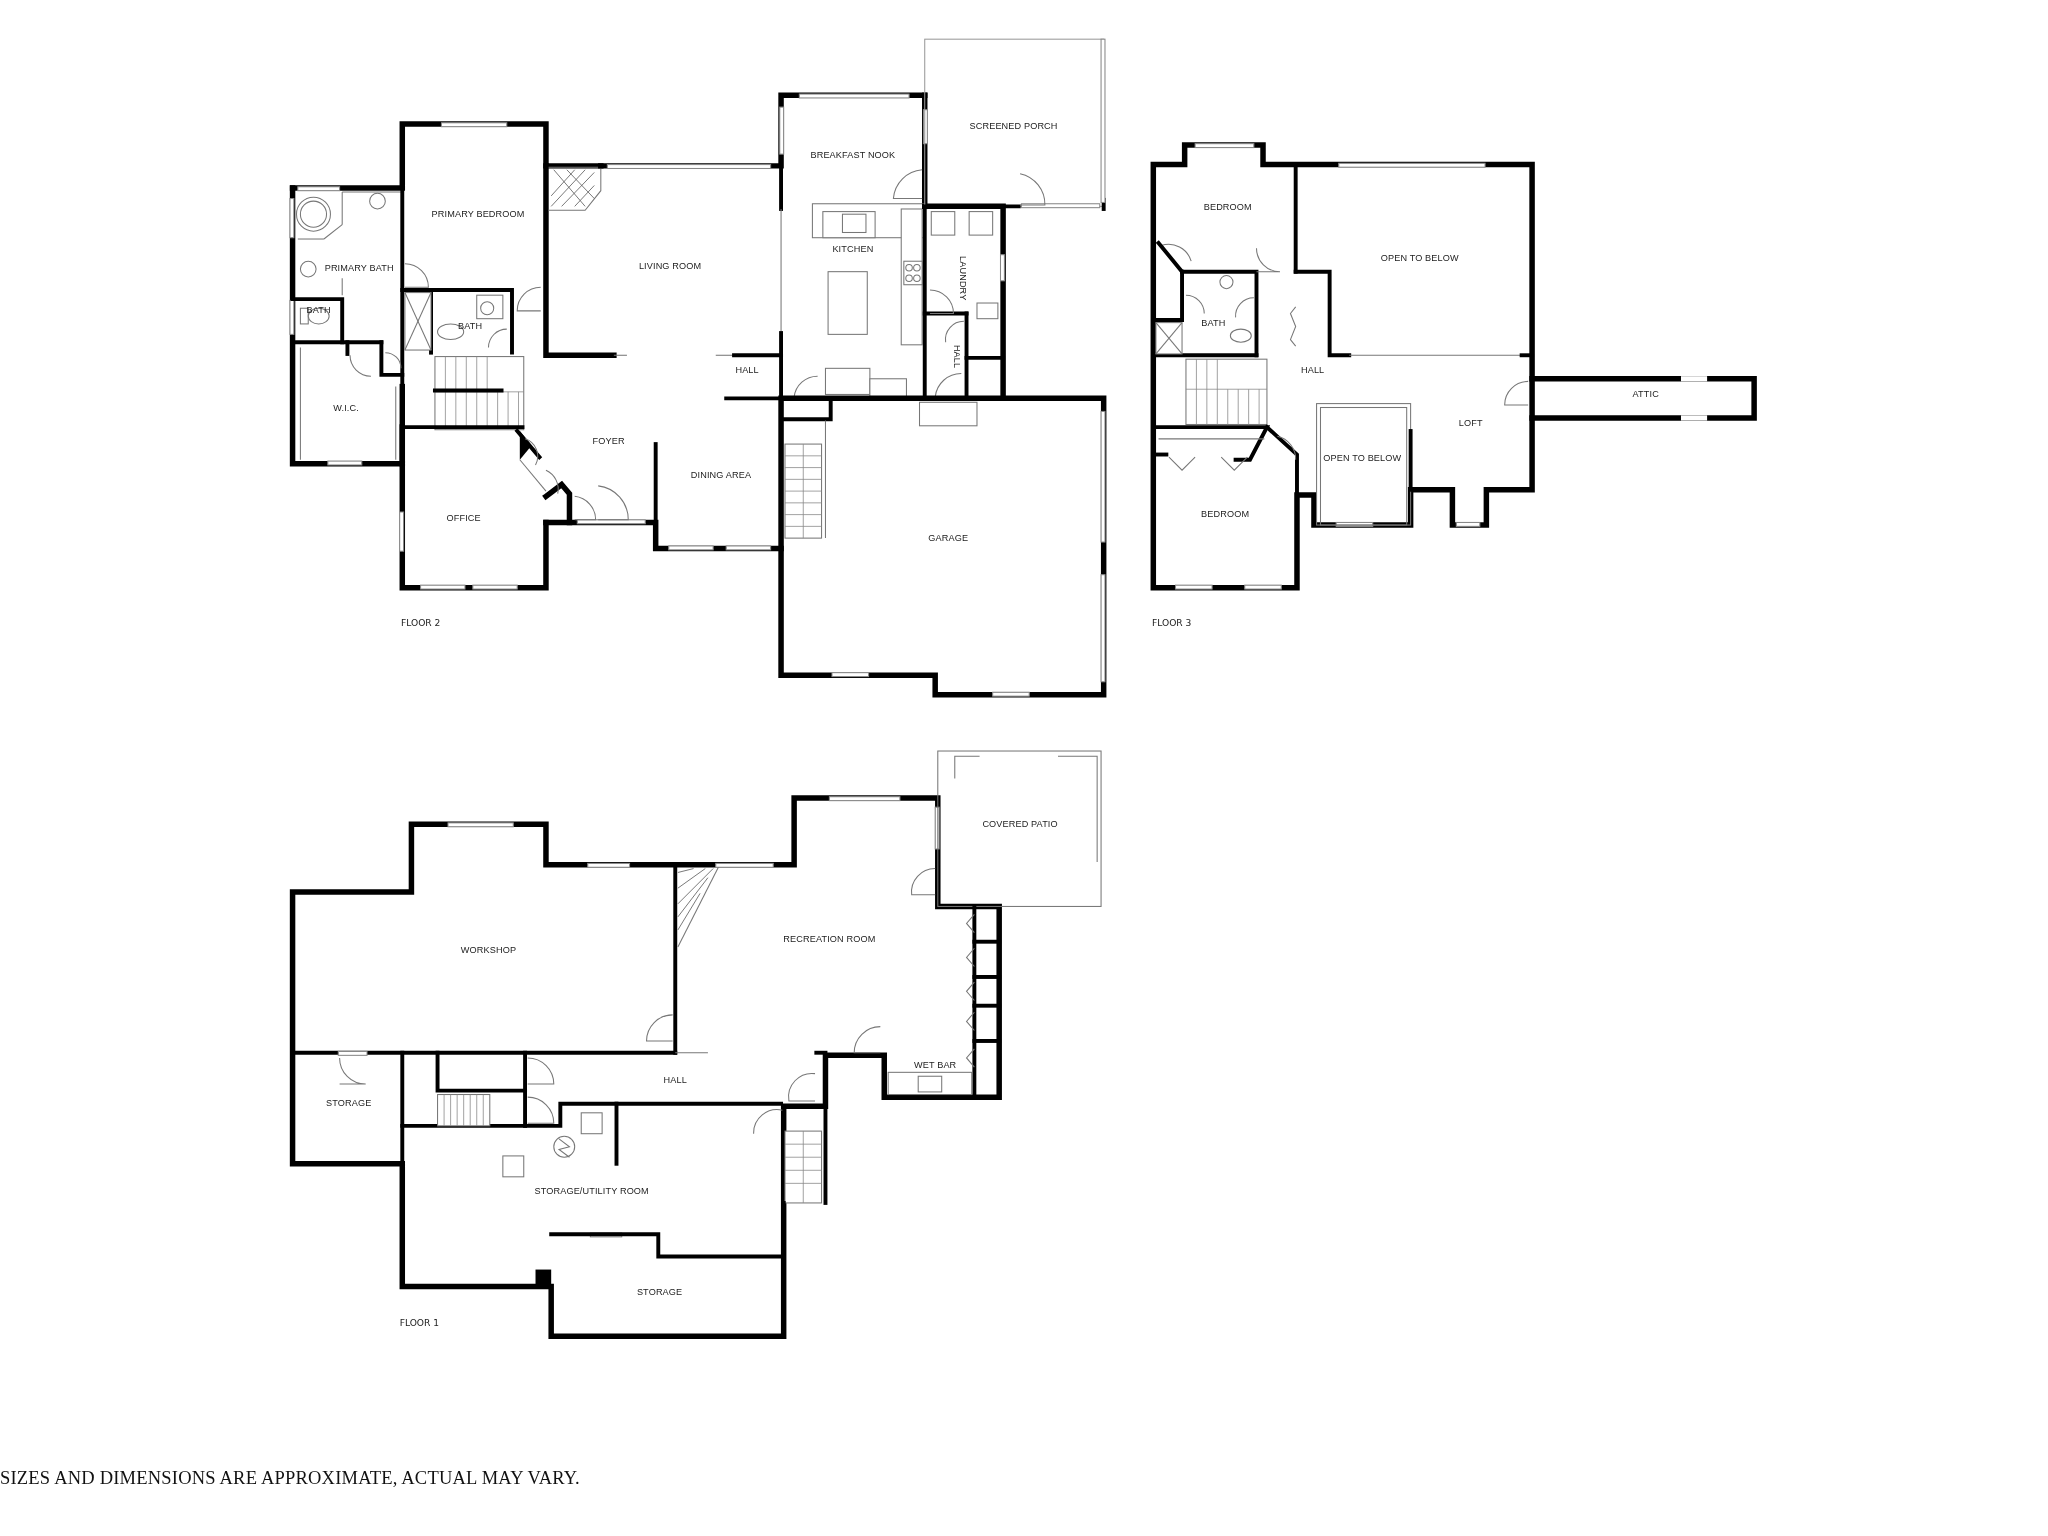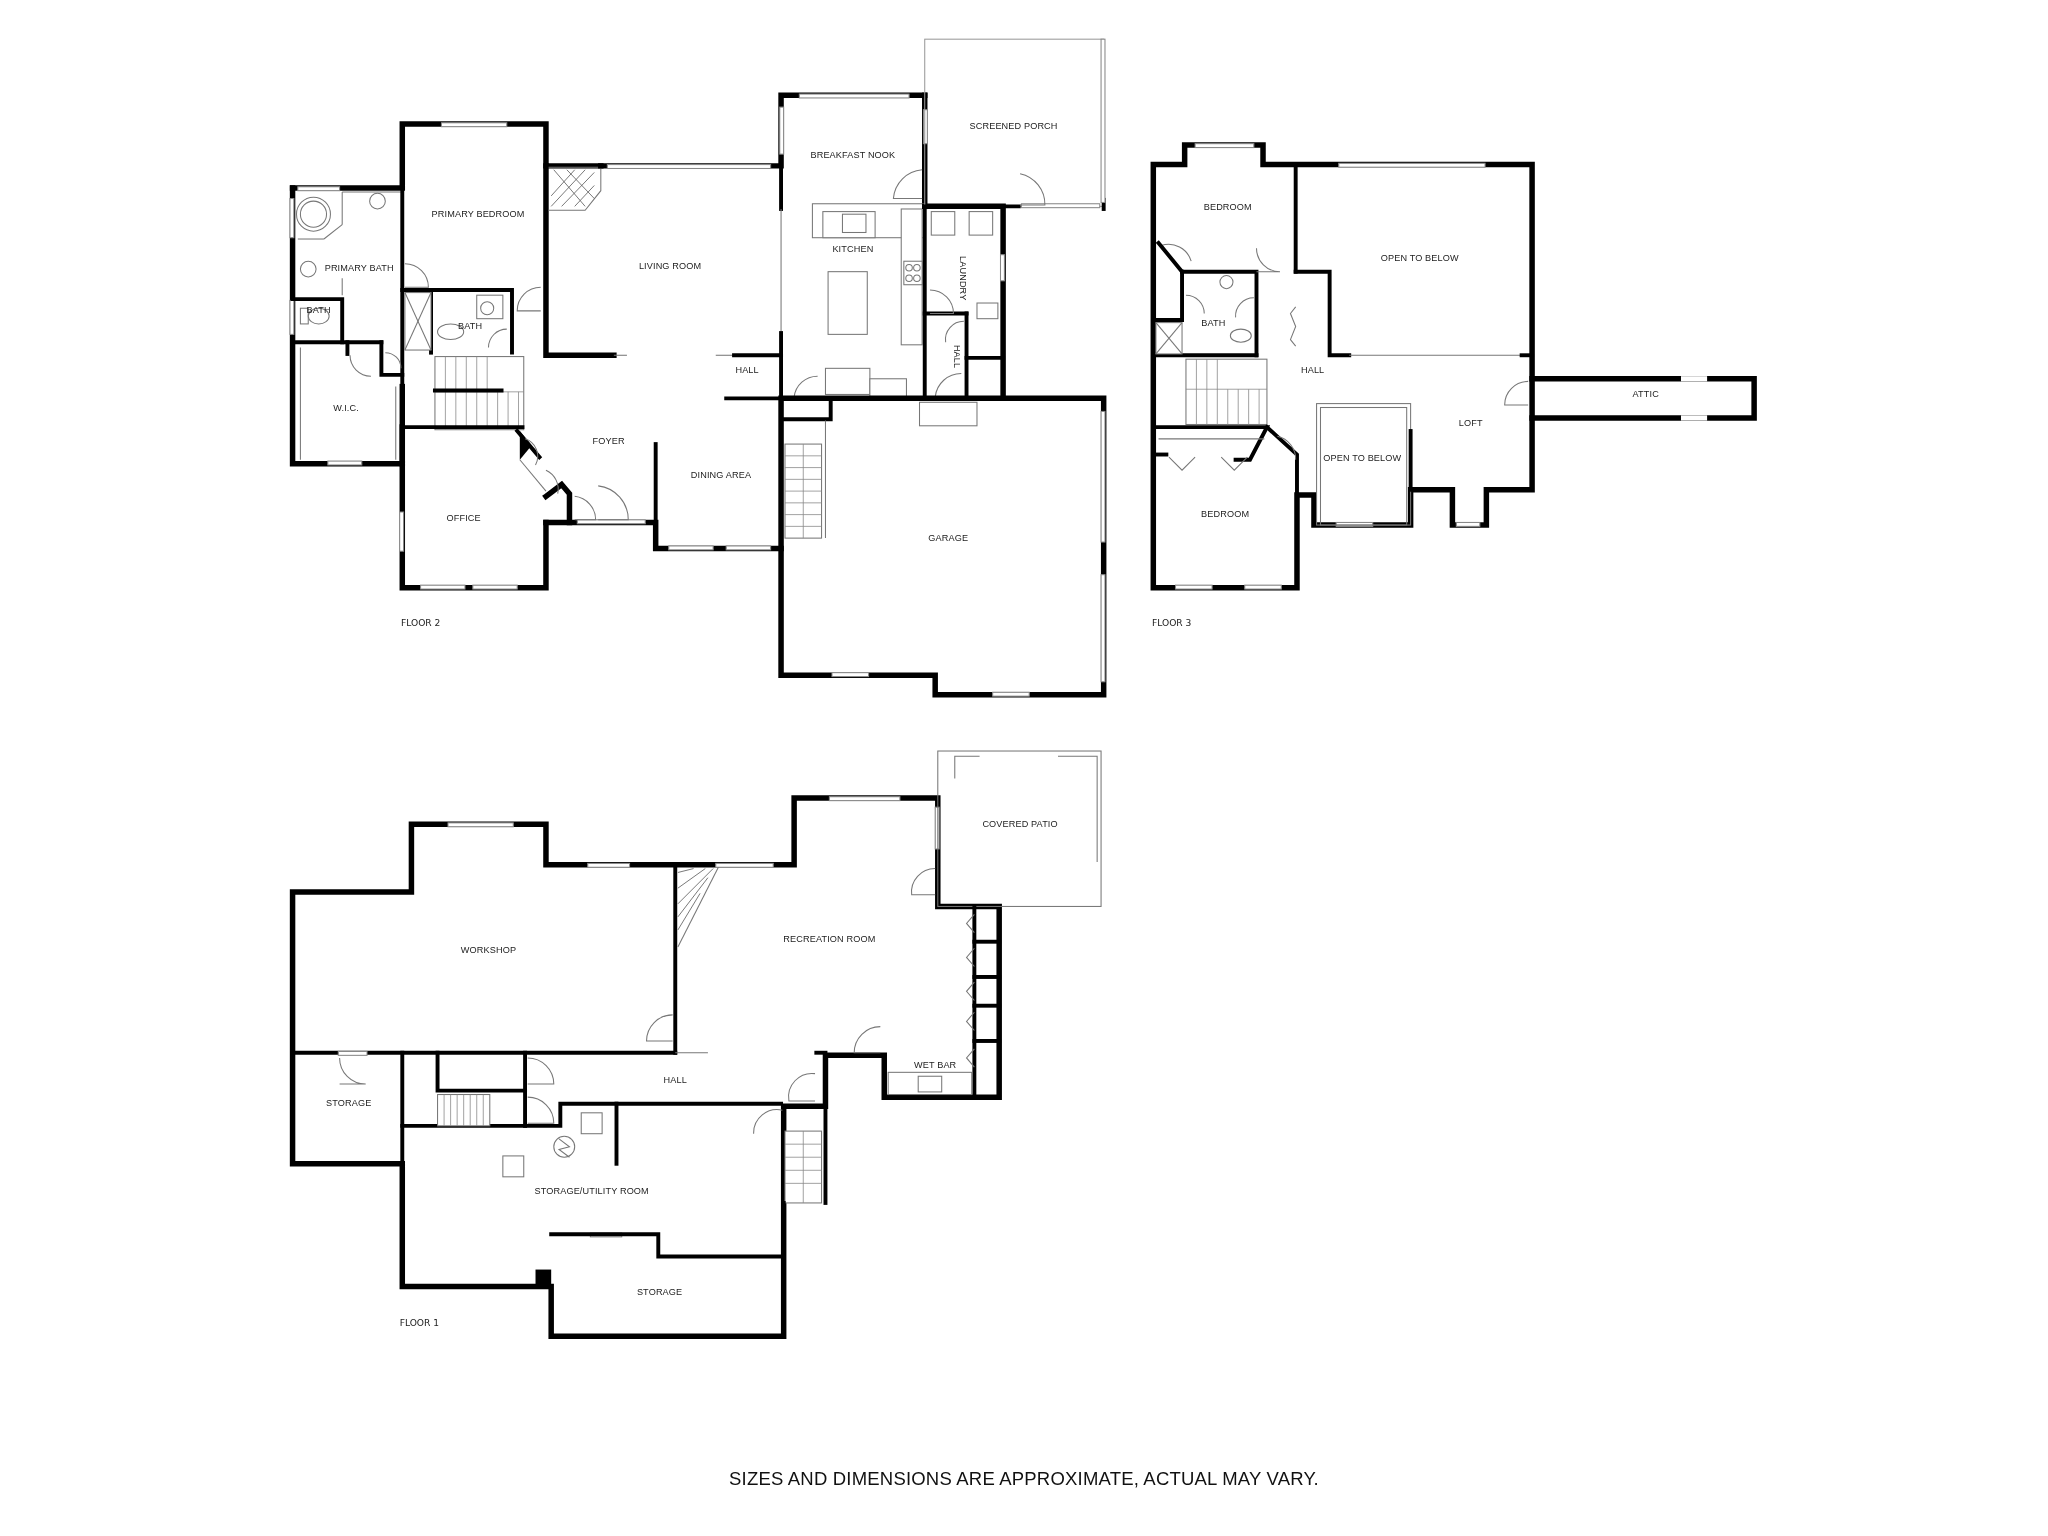--- a/index.html
+++ b/index.html
@@ -6,21 +6,21 @@
   body { width:2048px; height:1536px; overflow:hidden; position:relative; font-family:"Liberation Sans", sans-serif; }
   #plan { position:absolute; left:0; top:0; width:2048px; height:1536px; }
   .wall { fill:none; stroke:#000; stroke-width:4.2; stroke-linejoin:miter; stroke-linecap:square; }
   .iwall { fill:none; stroke:#000; stroke-width:3; stroke-linecap:square; }
   .thin { fill:none; stroke:#777; stroke-width:0.8; }
   .win { fill:#fff; stroke:#888; stroke-width:0.8; }
   .door { fill:none; stroke:#777; stroke-width:0.8; }
   .fixture { fill:#fff; stroke:#777; stroke-width:0.8; }
   .label { font-family:"Liberation Sans", sans-serif; font-size:7px; fill:#222; text-anchor:middle; dominant-baseline:middle; letter-spacing:0.1px; }
   .floorlabel { font-family:"DejaVu Sans", sans-serif; font-size:7px; fill:#222; text-anchor:start; dominant-baseline:middle; }
-  .disclaimer { position:absolute; left:0; width:2048px; top:1468px; text-align:center; font-family:Liberation Sans, sans-serif; font-size:18.5px; color:#111; letter-spacing:0.2px; }
+  .disclaimer { position:absolute; left:0; width:2048px; top:1468px; text-align:left; font-family:Liberation Serif, serif; font-size:18.5px; color:#111; letter-spacing:0.2px; }
   .stairs line { stroke:#888; stroke-width:0.6; }
 </style>
 </head>
 <body>
 
 <svg id="plan" viewBox="0 0 1568 1176" xmlns="http://www.w3.org/2000/svg">
 
   <g>
 
     <path class="wall" d="M224,144 L308,144 L308,95 L418,95 L418,127 L460,127"></path>

